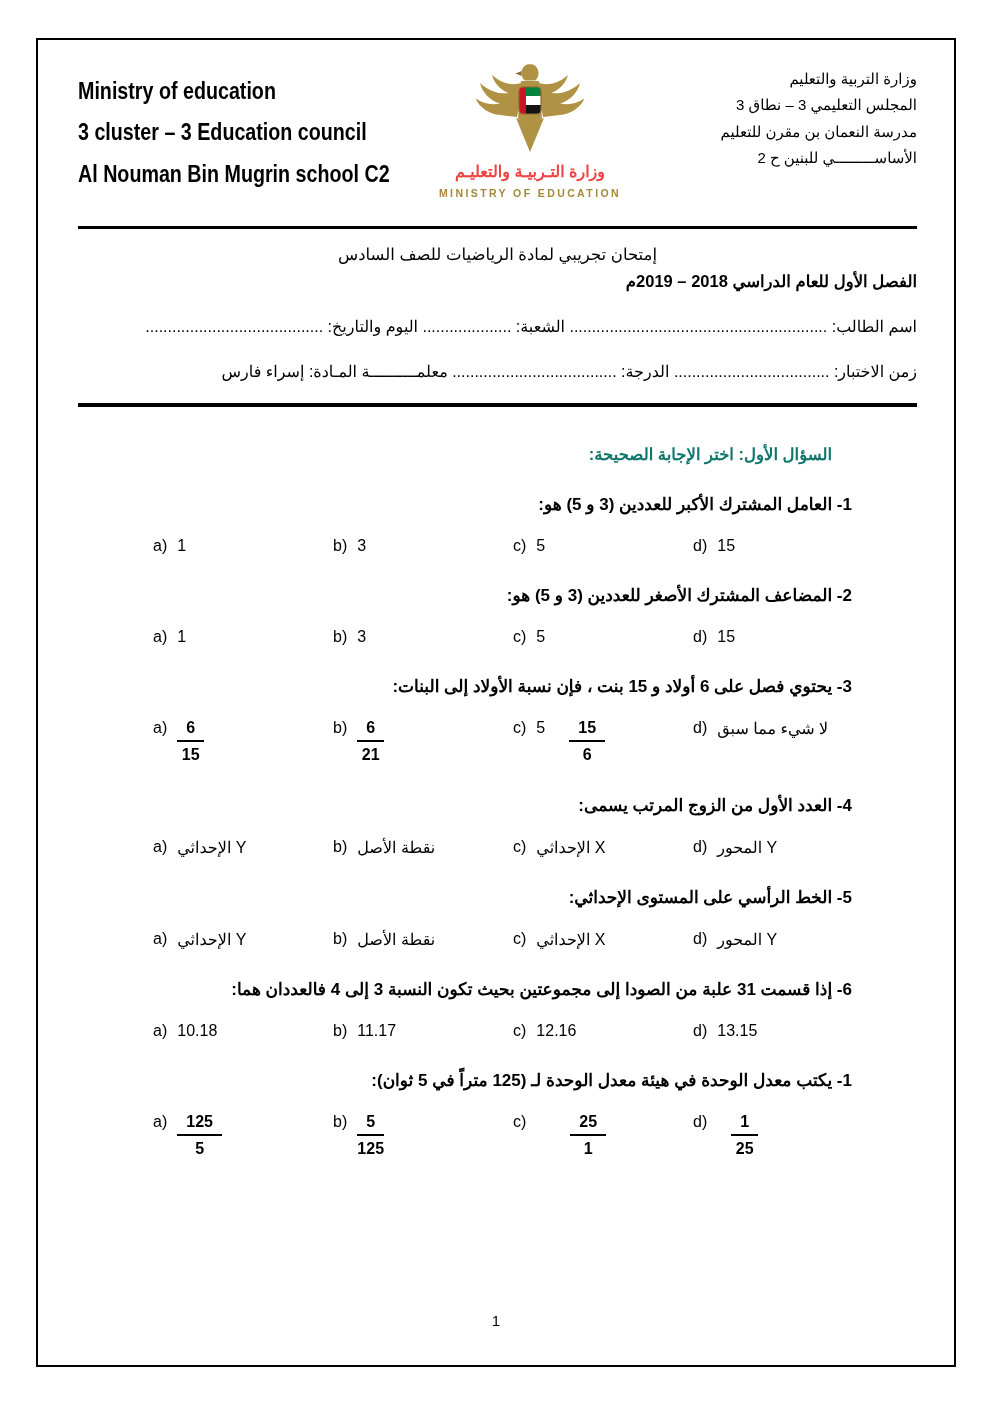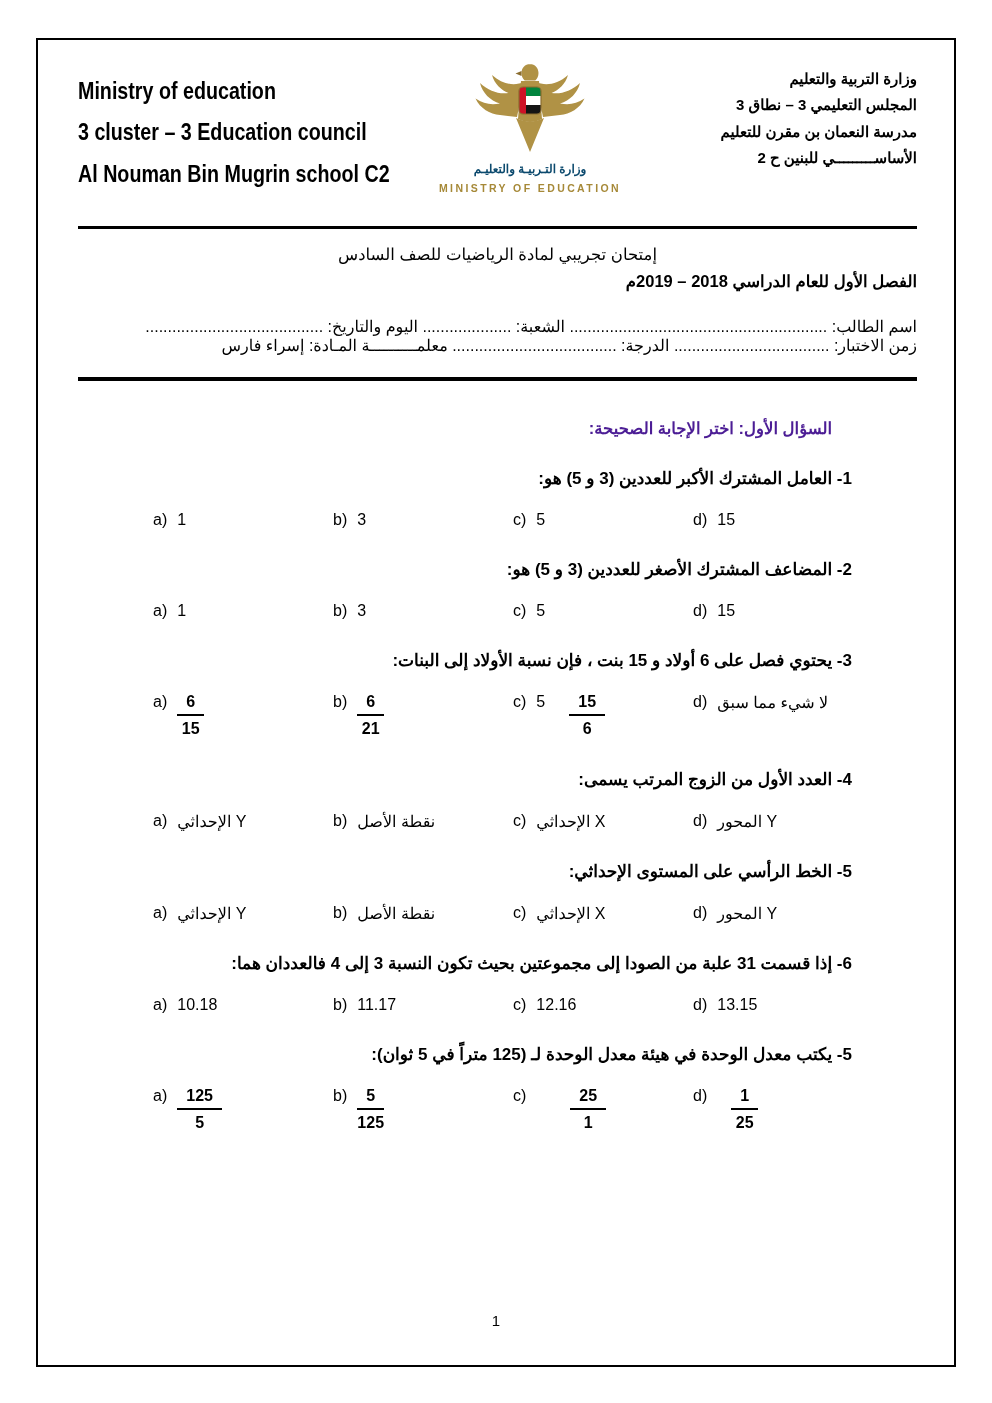--- a/index.html
+++ b/index.html
@@ -9,36 +9,36 @@
   .page-border { position: absolute; top: 38px; left: 36px; right: 36px; bottom: 36px; border: 2px solid #000; }
 
   .content { position: absolute; top: 38px; left: 36px; right: 36px; bottom: 36px; padding: 20px 39px 0 42px; }
 
   
   .header { display: flex; justify-content: space-between; align-items: flex-start; height: 158px; }
   .header-left { width: 335px; padding-top: 12px; }
   .en-line { font-weight: bold; font-size: 24px; line-height: 1.72; white-space: nowrap;
              transform: scaleX(0.82); transform-origin: 0 50%; letter-spacing: 0; }
   .header-center { width: 230px; text-align: center; padding-top: 2px; }
-  .logo-arabic { color: #0c4a6e; font-weight: bold; font-size: 12px; margin-top: 2px; }
+  .logo-arabic { color: #ef4444; font-weight: bold; font-size: 16px; margin-top: 2px; }
   .logo-english { color: #a68938; font-weight: bold; font-size: 10.5px; letter-spacing: 2.4px; margin-top: 6px; }
-  .header-right { width: 270px; direction: rtl; text-align: right; font-size: 15px; line-height: 1.75; padding-top: 8px; font-weight: bold; }
+  .header-right { width: 270px; direction: rtl; text-align: right; font-size: 15px; line-height: 1.75; padding-top: 8px; }
 
   .rule-1 { border-top: 3.5px solid #000; margin-top: 10px; }
   .rule-2 { border-top: 4px solid #000; margin-top: 22px; }
 
   
   .title-line-1 { text-align: center; direction: rtl; font-weight: normal; font-size: 16.5px; margin-top: 16px; }
   .title-line-2 { text-align: right; direction: rtl; font-weight: bold; font-size: 16.5px; margin-top: 8px; }
   .info-line { direction: rtl; text-align: right; font-weight: normal; font-size: 16px; white-space: nowrap; overflow: hidden; }
   .info-line-1 { margin-top: 26px; }
-  .info-line-2 { }
-
-  
-  .section-heading { direction: rtl; text-align: right; color: #4c1d95; font-weight: 600; font-size: 16.5px;
+  .info-line-2 { margin-top: 26px; }
+
+  
+  .section-heading { direction: rtl; text-align: right; color: #0f766e; font-weight: 600; font-size: 16.5px;
                      margin-top: 38px; margin-right: 85px; }
 
   
   .q-text { direction: rtl; text-align: right; font-weight: bold; font-size: 17px; margin: 30px 65px 0 0; }
   .q-opts { display: flex; margin-left: 75px; margin-top: 22px; }
   .opt { width: 180px; display: flex; align-items: flex-start; gap: 10px; font-size: 16px; }
   .opt-label { white-space: nowrap; }
   .opt-text { white-space: nowrap; }
   .frac { display: inline-flex; flex-direction: column; align-items: center; font-weight: bold; line-height: 1.35; margin-top: -2px; }
   .frac .num { border-bottom: 2px solid #000; padding: 0 9px 1px 9px; }
@@ -241,21 +241,21 @@
     <div class="opt">
       <span class="opt-label">c)</span>
       <span class="opt-text">12.16</span>
     </div>
     <div class="opt">
       <span class="opt-label">d)</span>
       <span class="opt-text">13.15</span>
     </div>
   </div>
 
-  <div class="q-text">5- يكتب معدل الوحدة في هيئة معدل الوحدة لـ (125 متراً في 5 ثوان):</div>
+  <div class="q-text">1- يكتب معدل الوحدة في هيئة معدل الوحدة لـ (125 متراً في 5 ثوان):</div>
   <div class="q-opts">
     <div class="opt">
       <span class="opt-label">a)</span>
       <span class="frac">
         <span class="num">125</span>
         <span class="den">5</span>
       </span>
     </div>
     <div class="opt">
       <span class="opt-label">b)</span>

